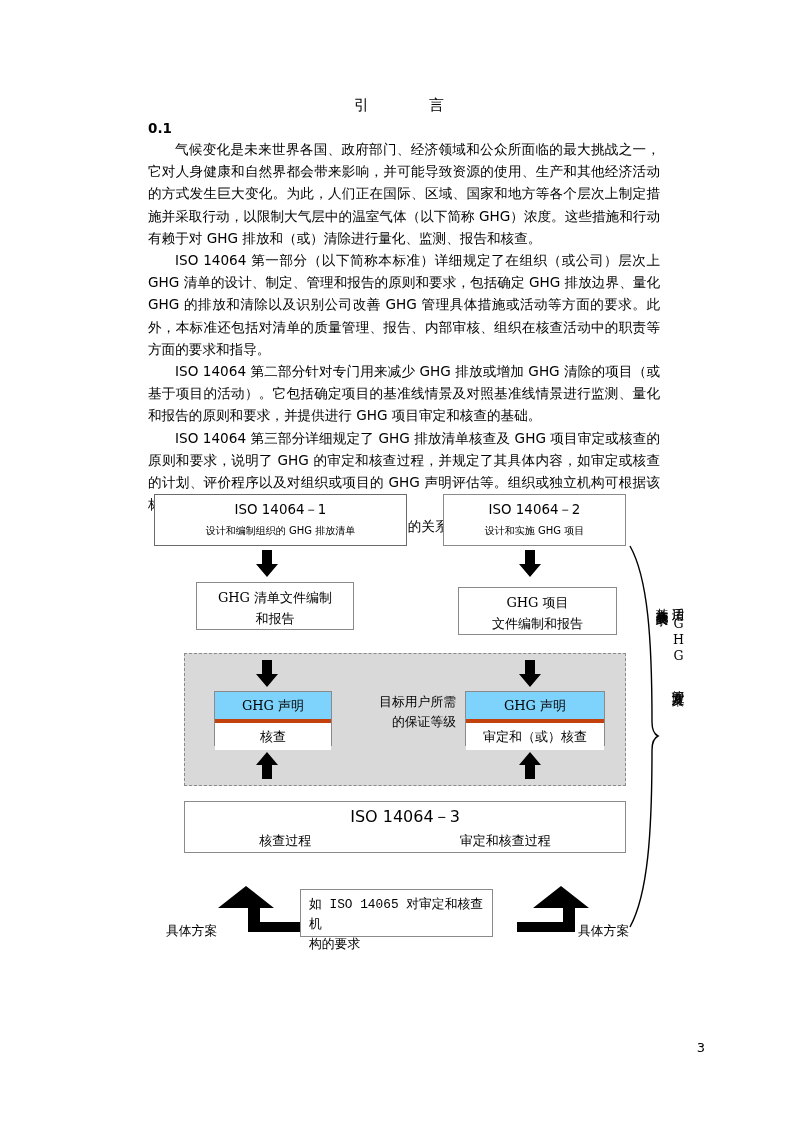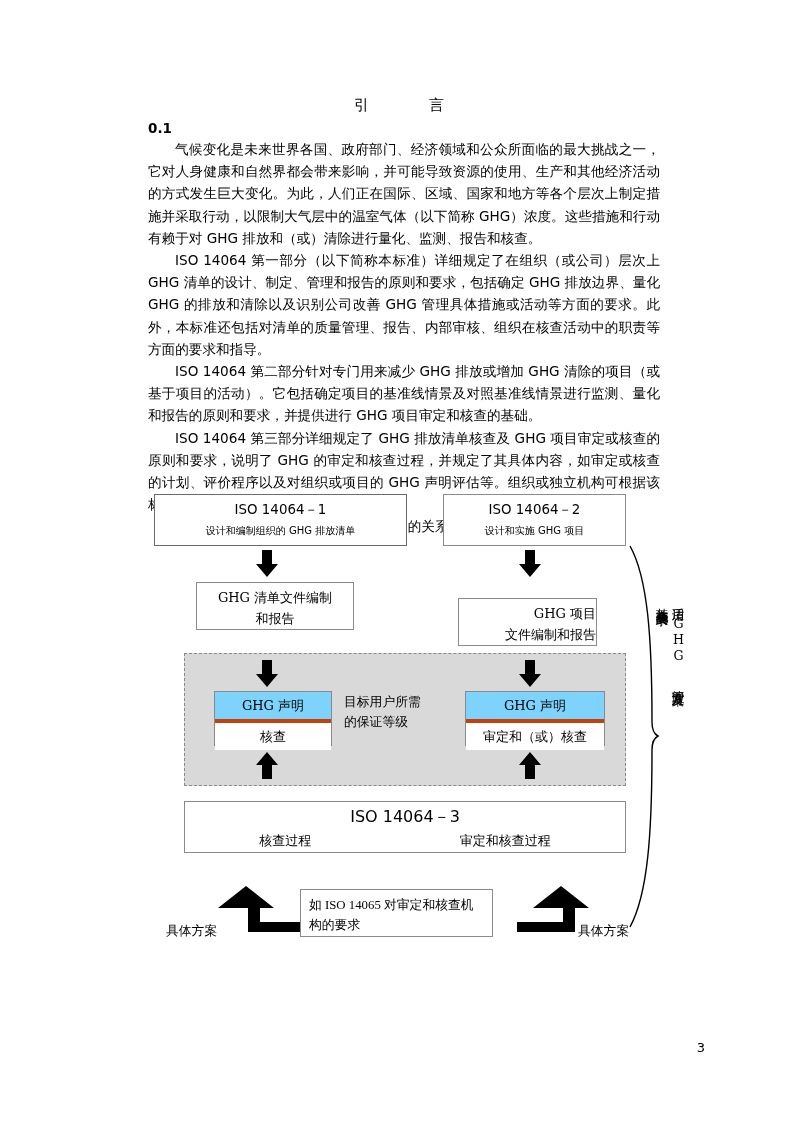--- a/index.html
+++ b/index.html
@@ -86,22 +86,22 @@
   #box-iso1 { left: 6px;   top: 8px;  width: 253px; height: 52px; }
   #box-iso2 { left: 295px; top: 8px;  width: 183px; height: 52px; }
   #box-iso1 .nb-line:first-child,
   #box-iso2 .nb-line:first-child { margin-top: 6px; font-size: 13.4px; }
   #box-iso1 .nb-line:last-child,
   #box-iso2 .nb-line:last-child  { margin-top: 5px; font-size: 10px; }
 
   
   #box-doc1 { left: 48px;  top: 96px; width: 158px; height: 48px;
               font-family: "DejaVu Serif", "Liberation Serif", serif; }
-  #box-doc2 { left: 310px; top: 112px; width: 139px; height: 48px;
-              font-family: "DejaVu Serif", "Liberation Serif", serif; text-align: right; }
+  #box-doc2 { left: 310px; top: 101px; width: 159px; height: 48px;
+              font-family: "DejaVu Serif", "Liberation Serif", serif; }
   #box-doc1 .nb-line, #box-doc2 .nb-line { font-size: 13px; line-height: 21px; }
   #box-doc1 .nb-line:first-child, #box-doc2 .nb-line:first-child { margin-top: 4px; }
 
   
   #gray-band {
     position: absolute;
     left: 36px;
     top: 167px;
     width: 442px;
     height: 133px;
@@ -126,35 +126,35 @@
   
   #assurance-label {
     position: absolute;
     left: 196px;
     top: 206px;
     width: 112px;
     font-family: "DejaVu Serif", "Liberation Serif", serif;
     font-size: 12.8px;
     line-height: 20px;
     color: #000;
-    text-align: left;
+    text-align: right;
   }
 
   
   #box-iso3 { left: 36px; top: 315px; width: 442px; height: 52px; }
   #box-iso3 .iso3-title { font-size: 16px; margin-top: 5px; display:block; }
   #box-iso3 .iso3-cols {
     display: flex; justify-content: space-around; margin-top: 4px;
     font-family: "DejaVu Serif", "Liberation Serif", serif; font-size: 13px;
   }
 
   
   #box-iso14065 {
     left: 152px; top: 403px; width: 193px; height: 48px;
-    font-family: Liberation Serif, serif;
+    font-family: Liberation Mono, monospace;
     text-align: left; padding: 5px 8px 16px 8px;
   }
   #box-iso14065 .nb-line { font-size: 12.8px; line-height: 20px; white-space: normal; text-align:left; }
 
   
   .arrow {
     position: absolute;
     width: 0; height: 0;
   }
   .arr-down, .arr-up { width: 24px; height: 30px; }

